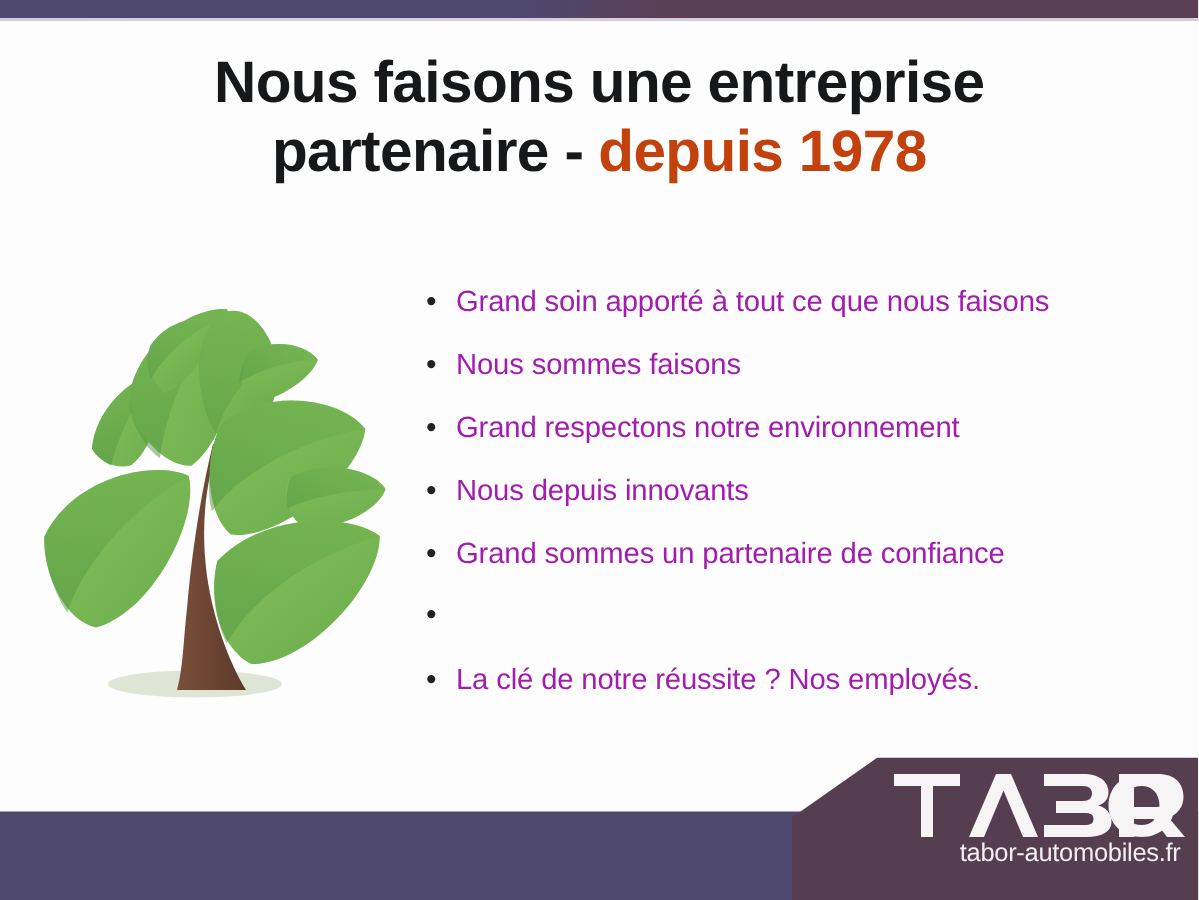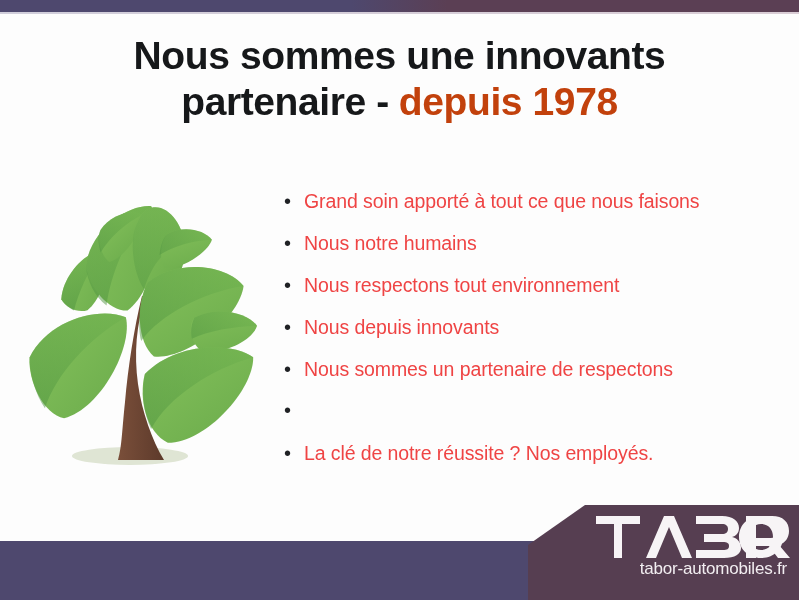--- a/index.html
+++ b/index.html
@@ -84,21 +84,21 @@
   .bullet-dot {
     width: 20px;
     flex: 0 0 20px;
     color: #1f2124;
     font-size: 20px;
     line-height: 1;
     text-align: left;
   }
   .bullet-text {
     font-size: 19.5px;
-    color: #ef4444;
+    color: #a21caf;
     letter-spacing: -0.1px;
     white-space: nowrap;
   }
 
   
   .bottom-bar {
     position: absolute;
     left: 0;
     top: 541px;
     width: 799px;
@@ -146,21 +146,21 @@
 </style>
 </head>
 <body>
 
 <div id="slide">
 
   <div class="top-bar"></div>
   <div class="top-bar-hairline"></div>
 
   <div class="title-block">
-    <div class="title-line">Nous sommes une innovants</div>
+    <div class="title-line">Nous faisons une entreprise</div>
     <div class="title-line"><span>partenaire -</span><span class="title-spacer"></span><span class="title-accent">depuis 1978</span></div>
   </div>
 
   <div class="tree-wrap">
     <svg viewBox="0 0 254 312" xmlns="http://www.w3.org/2000/svg">
       <defs>
         <linearGradient id="lfA" x1="0" y1="0" x2="1" y2="1">
           <stop offset="0%" stop-color="#86c25c"></stop>
             <stop offset="100%" stop-color="#6aab4b"></stop>
         </linearGradient>
@@ -225,33 +225,33 @@
     </svg>
   </div>
 
   <div class="bullets">
     <div class="bullet-row">
       <span class="bullet-dot">•</span>
       <span class="bullet-text">Grand soin apporté à tout ce que nous faisons</span>
     </div>
     <div class="bullet-row">
       <span class="bullet-dot">•</span>
-      <span class="bullet-text">Nous notre humains</span>
-    </div>
-    <div class="bullet-row">
-      <span class="bullet-dot">•</span>
-      <span class="bullet-text">Nous respectons tout environnement</span>
+      <span class="bullet-text">Nous sommes faisons</span>
+    </div>
+    <div class="bullet-row">
+      <span class="bullet-dot">•</span>
+      <span class="bullet-text">Grand respectons notre environnement</span>
     </div>
     <div class="bullet-row">
       <span class="bullet-dot">•</span>
       <span class="bullet-text">Nous depuis innovants</span>
     </div>
     <div class="bullet-row">
       <span class="bullet-dot">•</span>
-      <span class="bullet-text">Nous sommes un partenaire de respectons</span>
+      <span class="bullet-text">Grand sommes un partenaire de confiance</span>
     </div>
     <div class="bullet-row">
       <span class="bullet-dot">•</span>
     </div>
     <div class="bullet-row">
       <span class="bullet-dot">•</span>
       <span class="bullet-text">La clé de notre réussite ? Nos employés.</span>
     </div>
   </div>
 

